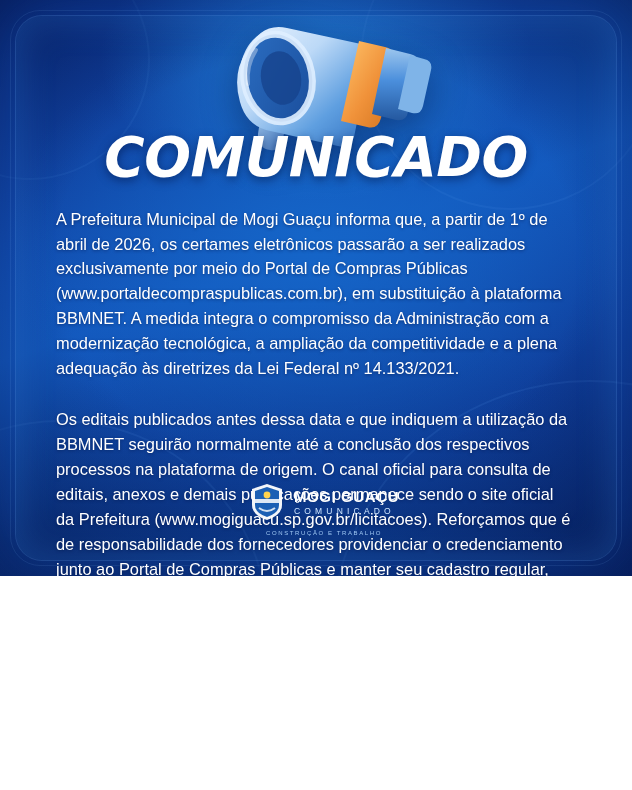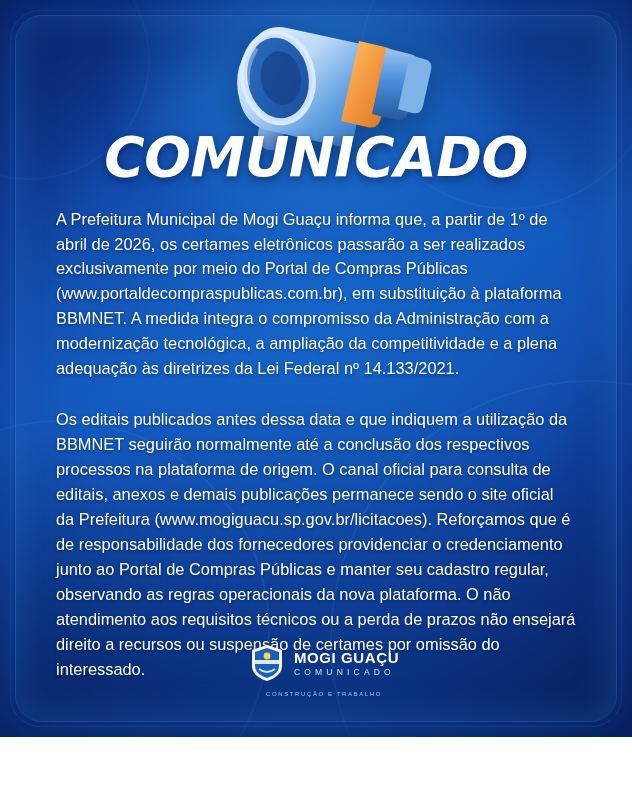--- a/index.html
+++ b/index.html
@@ -5,21 +5,21 @@
   * { box-sizing: border-box; margin: 0; padding: 0; }
   html, body {
     width: 632px;
     height: 790px;
     overflow: hidden;
     font-family: "Liberation Sans", sans-serif;
   }
   .poster {
     position: relative;
     width: 632px;
-    height: 737px;
+    height: 576px;
     background:
       radial-gradient(ellipse 55% 40% at 50% 10%, #1f7ad4 0%, rgba(31,122,212,0) 62%),
       radial-gradient(ellipse 70% 55% at 50% 42%, #1565c8 0%, rgba(21,101,200,0) 70%),
       radial-gradient(ellipse 80% 60% at 50% 95%, #0d3f96 0%, rgba(13,63,150,0) 70%),
       linear-gradient(160deg, #0b2f86 0%, #10419f 22%, #1358bd 45%, #0f3f9c 70%, #0a2a7a 100%);
     overflow: hidden;
   }
   
   .frame-glow {
     position: absolute;

